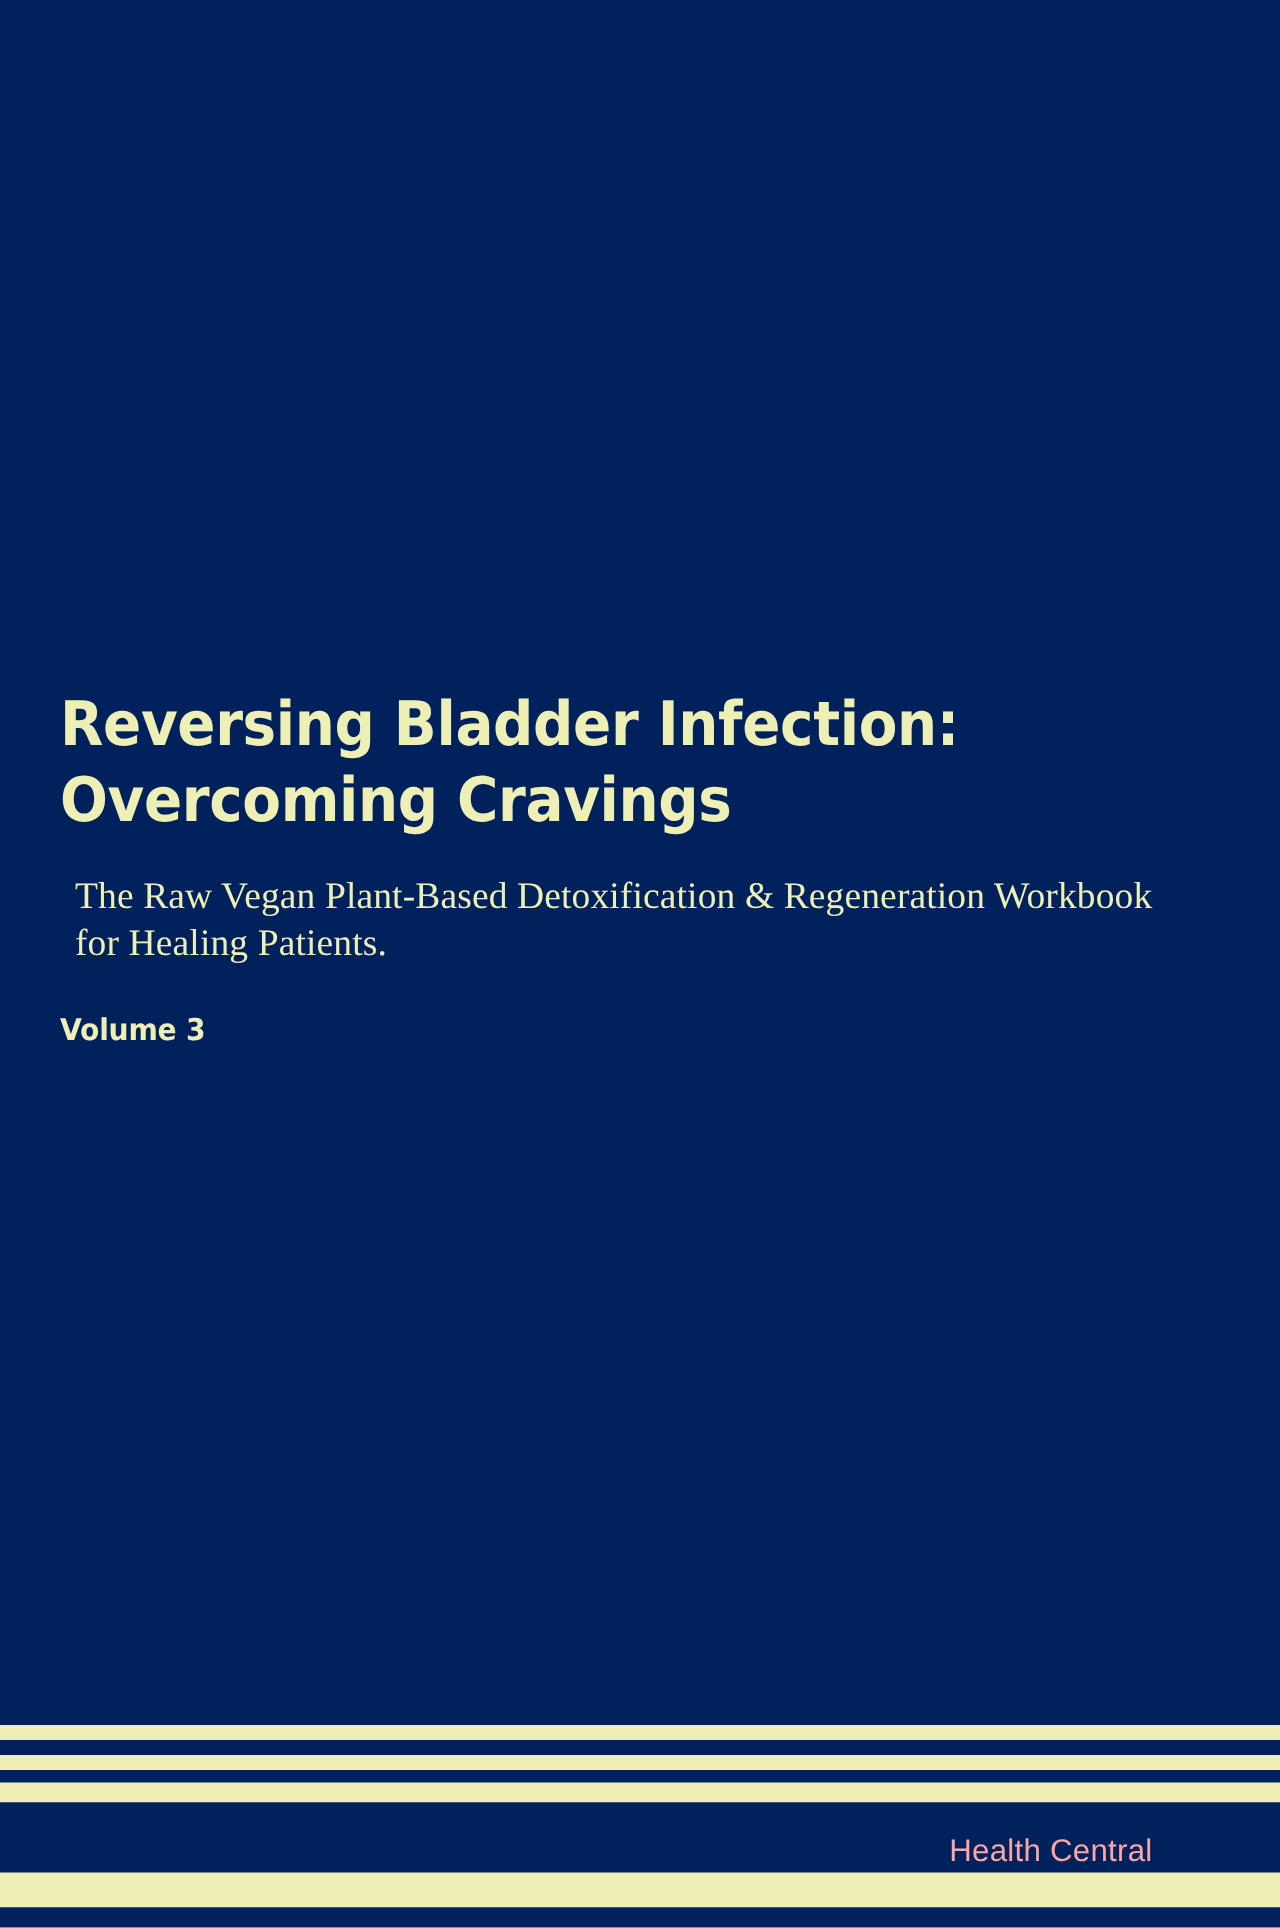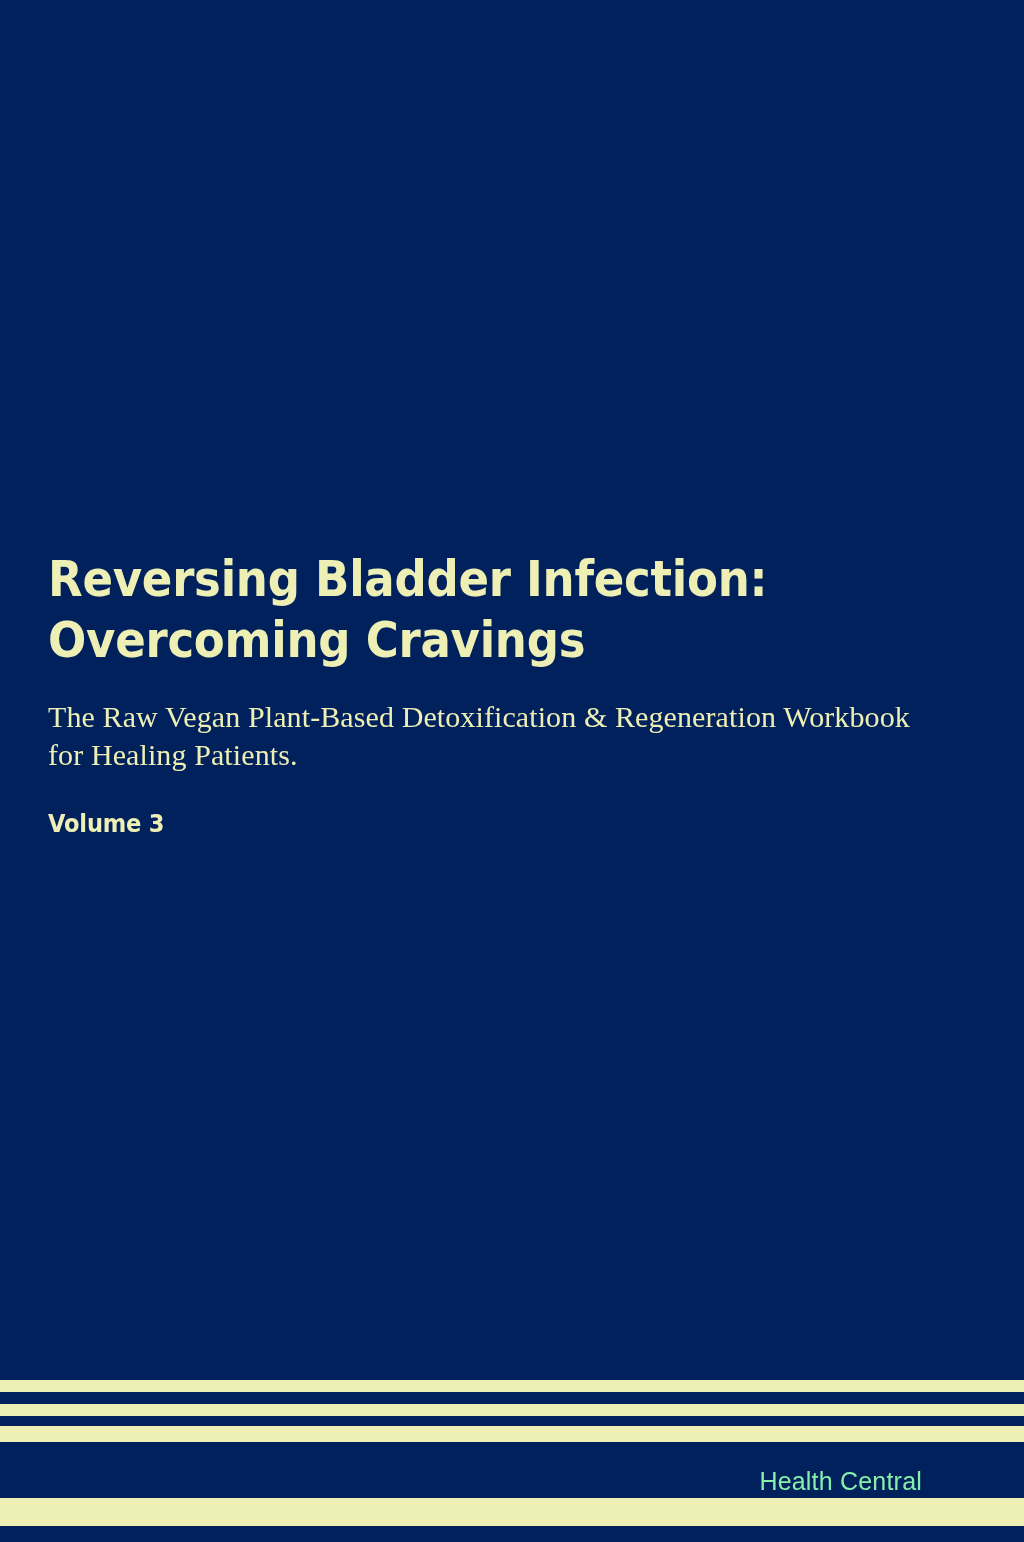--- a/index.html
+++ b/index.html
@@ -36,21 +36,21 @@
     font-weight: 700;
     font-size: 49px;
     line-height: 1.25;
     letter-spacing: -0.3px;
     transform: scaleX(0.92);
     transform-origin: left center;
     white-space: pre-line;
   }
 
   .book-subtitle {
-    margin: 0;
+    margin: 12px;
     padding: 0;
     margin-top: 26px;
     color: #edefb4;
     font-family: "Liberation Serif", "DejaVu Serif", serif;
     font-weight: 400;
     font-size: 30px;
     line-height: 1.28;
     letter-spacing: 0.1px;
     max-width: 880px;
   }
@@ -101,21 +101,21 @@
     top: 84px;
     width: 100%;
     height: 34px;
     display: flex;
     align-items: center;
     justify-content: flex-end;
     box-sizing: border-box;
     padding-right: 102px;
   }
   .imprint-name {
-    color: #86efac;
+    color: #fca5a5;
     font-family: "Liberation Sans", sans-serif;
     font-weight: 400;
     font-size: 25px;
     letter-spacing: 0.2px;
     line-height: 1;
     white-space: nowrap;
   }
 </style>
 </head>
 <body>

